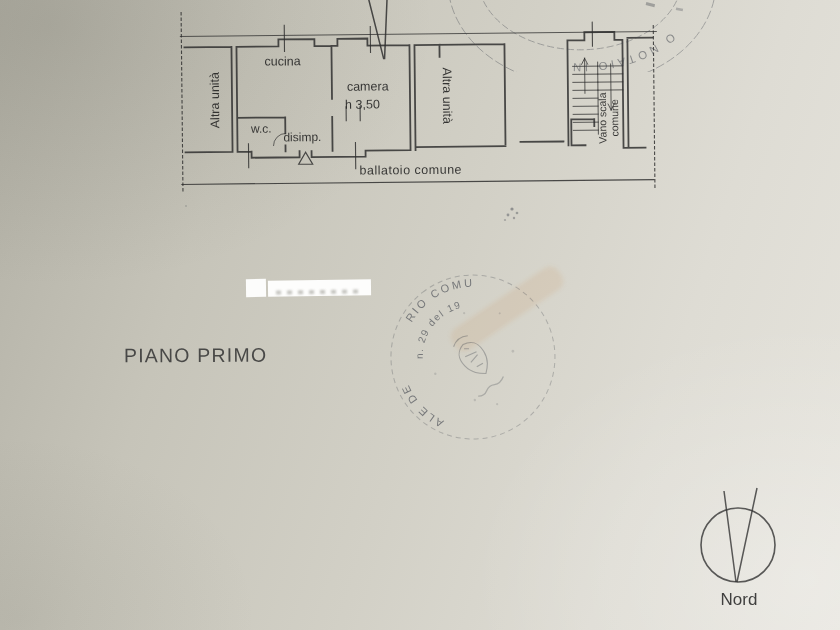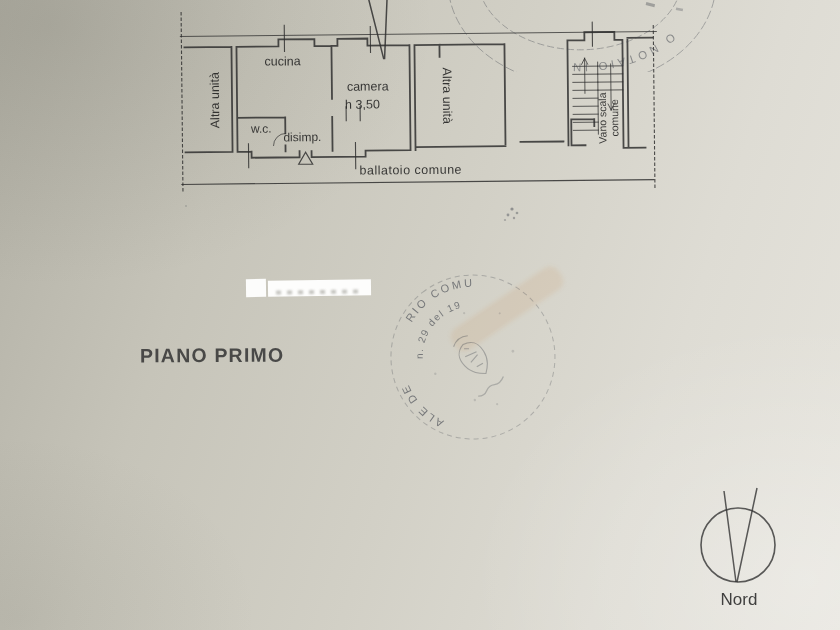--- a/index.html
+++ b/index.html
@@ -12,22 +12,22 @@
     content:"";position:absolute;inset:0;pointer-events:none;
     background:radial-gradient(620px 420px at 6% 4%,rgba(85,85,74,.16),transparent 62%),
                radial-gradient(560px 430px at 96% 92%,rgba(255,255,255,.28),transparent 60%),
                radial-gradient(400px 300px at 2% 98%,rgba(95,95,84,.10),transparent 60%);
   }
   .plan-wrap{position:absolute;left:175px;top:0;width:487px;height:196px;transform:rotate(-0.6deg);transform-origin:50% 50%;}
   .plan-wrap svg{overflow:visible;}
   .plan-ink{stroke:#2d2d2d;stroke-opacity:.84;fill:none;stroke-linecap:square;}
   .plan-label{fill:#1f1f1f;fill-opacity:.88;font-family:"Liberation Sans",sans-serif;}
   .floor-label{
-    position:absolute;left:140px;top:344px;font-size:19.5px;letter-spacing:1.2px;
-    color:#383838;opacity:.88;transform:rotate(-.3deg);font-weight:bold;
+    position:absolute;left:124px;top:344px;font-size:19.5px;letter-spacing:1.2px;
+    color:#383838;opacity:.88;transform:rotate(-.3deg);
   }
   .redact-a{position:absolute;left:246px;top:279px;width:20px;height:18px;background:#fcfcfb;transform:rotate(-.8deg);}
   .redact-b{position:absolute;left:268px;top:280px;width:103px;height:16px;background:#fdfdfc;transform:rotate(-.8deg);}
   .redact-b .smudge{
     position:absolute;left:8px;right:10px;bottom:2px;height:4px;opacity:.8;filter:blur(1px);
     background:repeating-linear-gradient(90deg,rgba(118,116,108,.5) 0 5px,rgba(118,116,108,0) 5px 11px);
   }
   .watermark{position:absolute;left:268px;top:270px;width:340px;height:105px;pointer-events:none;}
   .stamp-main{position:absolute;left:373px;top:257px;width:200px;height:200px;filter:blur(.3px);}
   .stamp-top{position:absolute;left:428px;top:0;width:300px;height:72px;filter:blur(.3px);overflow:hidden;}

